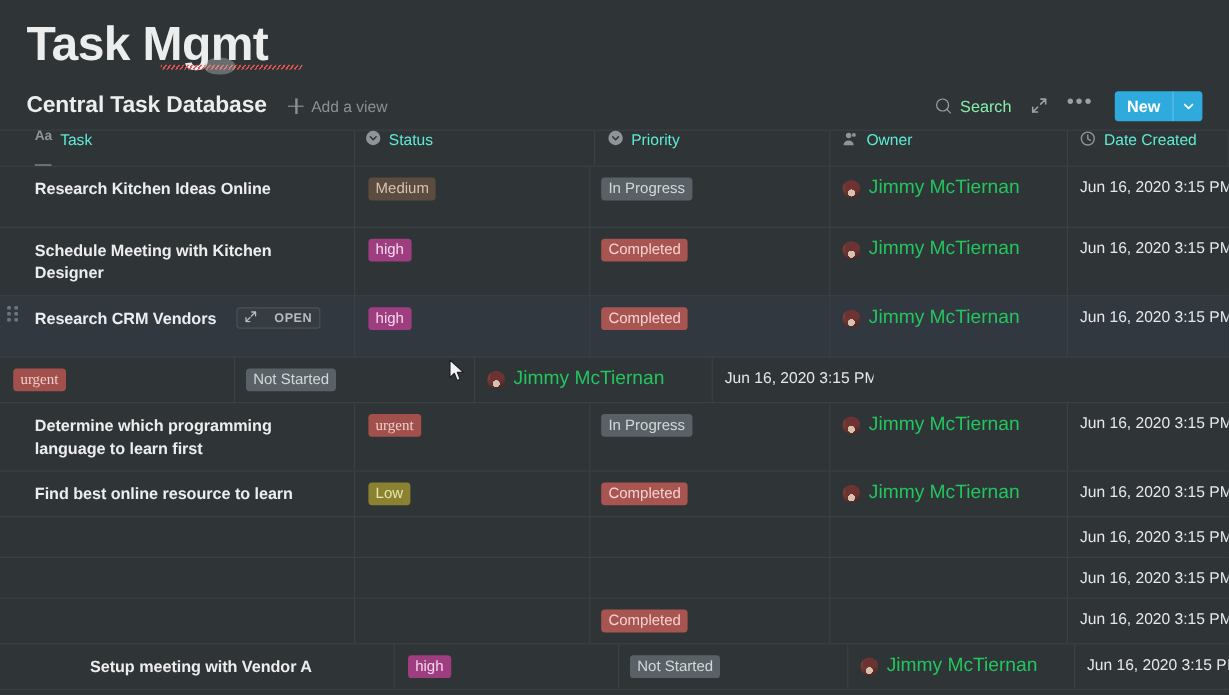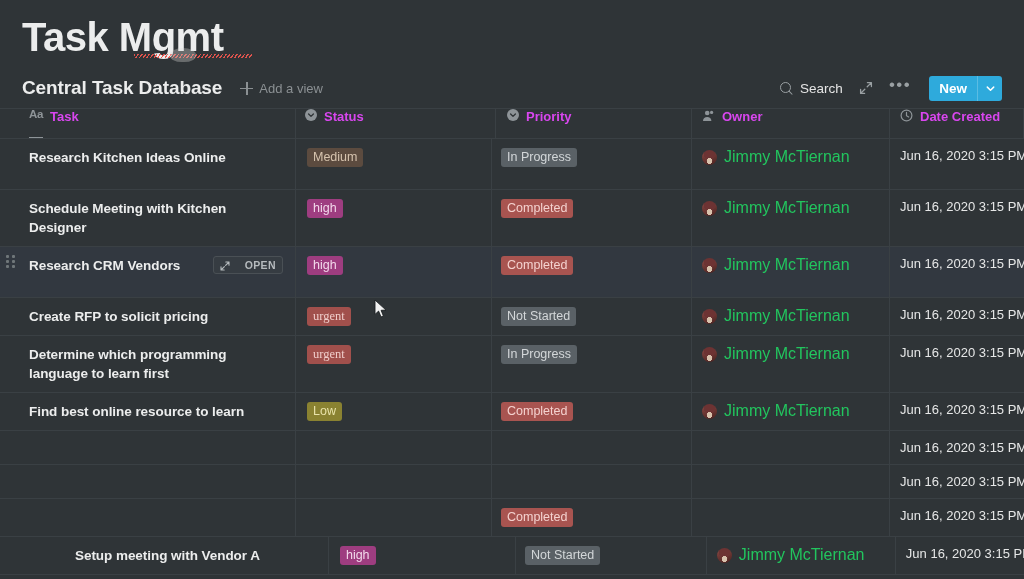--- a/index.html
+++ b/index.html
@@ -94,21 +94,21 @@
 
   .tool-group {
     display: flex;
     align-items: center;
     gap: 0;
   }
   .tool-search {
     display: flex;
     align-items: center;
     gap: 7px;
-    color: #e5e5e5;
+    color: #86efac;
     font-size: 13.5px;
     padding: 4px 8px;
     cursor: pointer;
   }
   .mag-ic {
     width: 13px; height: 13px;
     position: relative; display: inline-block;
   }
   .mag-ic::before {
     content: ""; position: absolute;
@@ -195,21 +195,21 @@
   
   .hrow { border-bottom: 1px solid #3a4044; display: flex; }
   .hcell {
     display: flex; gap: 7px;
     height: 29px;
     border-right: 1px solid #3a4044;
     color: #8e9498;
     font-size: 13px;
     cursor: pointer;
   }
-  .hcell .htxt { color: #d946ef; font-weight: bold; }
+  .hcell .htxt { color: #5eead4; }
 
   .aa-ic {
     font-size: 11.5px;
     font-weight: bold;
     color: #8e9498;
     border-bottom: 1.3px solid #8e9498;
     line-height: 11px;
     letter-spacing: -0.3px;
   }
   .sel-ic {
@@ -227,31 +227,31 @@
     font-size: 13.5px;
     font-weight: bold;
     color: #eceded;
     line-height: 19px;
     flex: 1;
     letter-spacing: -0.05px;
   }
   .open-chip {
     flex: none;
     display: flex;
-    align-items: flex-end;
+    align-items: flex-start;
     gap: 15px;
     border: 1px solid #4a5055;
     border-radius: 3px;
     padding: 2px 6px;
     background: #363c42;
     color: #b6bbbe;
     font-size: 10.5px;
     font-weight: bold;
     letter-spacing: .4px;
-    margin-right: 2px;
+    margin-right: 18px;
     cursor: pointer;
   }
   .open-chip svg { width: 10px; height: 10px; display: block; }
 
   .grip {
     position: absolute;
     left: 6px;
     top: 8px;
     width: 10px;
     height: 14px;
@@ -478,23 +478,20 @@
           <span class="owner-wrap">
             <span class="avatar"></span>
             <span class="owner-name">Jimmy McTiernan</span>
           </span>
         </div>
         <div class="cell c-date">
           <span class="date-text">Jun 16, 2020 3:15 PM</span>
         </div>
       </div>
       <div class="row" style="min-height: 33px;">
-        <div class="cell c-task">
-          <span class="task-text">Create RFP to solicit pricing</span>
-        </div>
         <div class="cell c-prio">
           <span class="tag tag-urgent">urgent</span>
         </div>
         <div class="cell c-status">
           <span class="tag tag-gray">Not Started</span>
         </div>
         <div class="cell c-owner">
           <span class="owner-wrap">
             <span class="avatar"></span>
             <span class="owner-name">Jimmy McTiernan</span>

